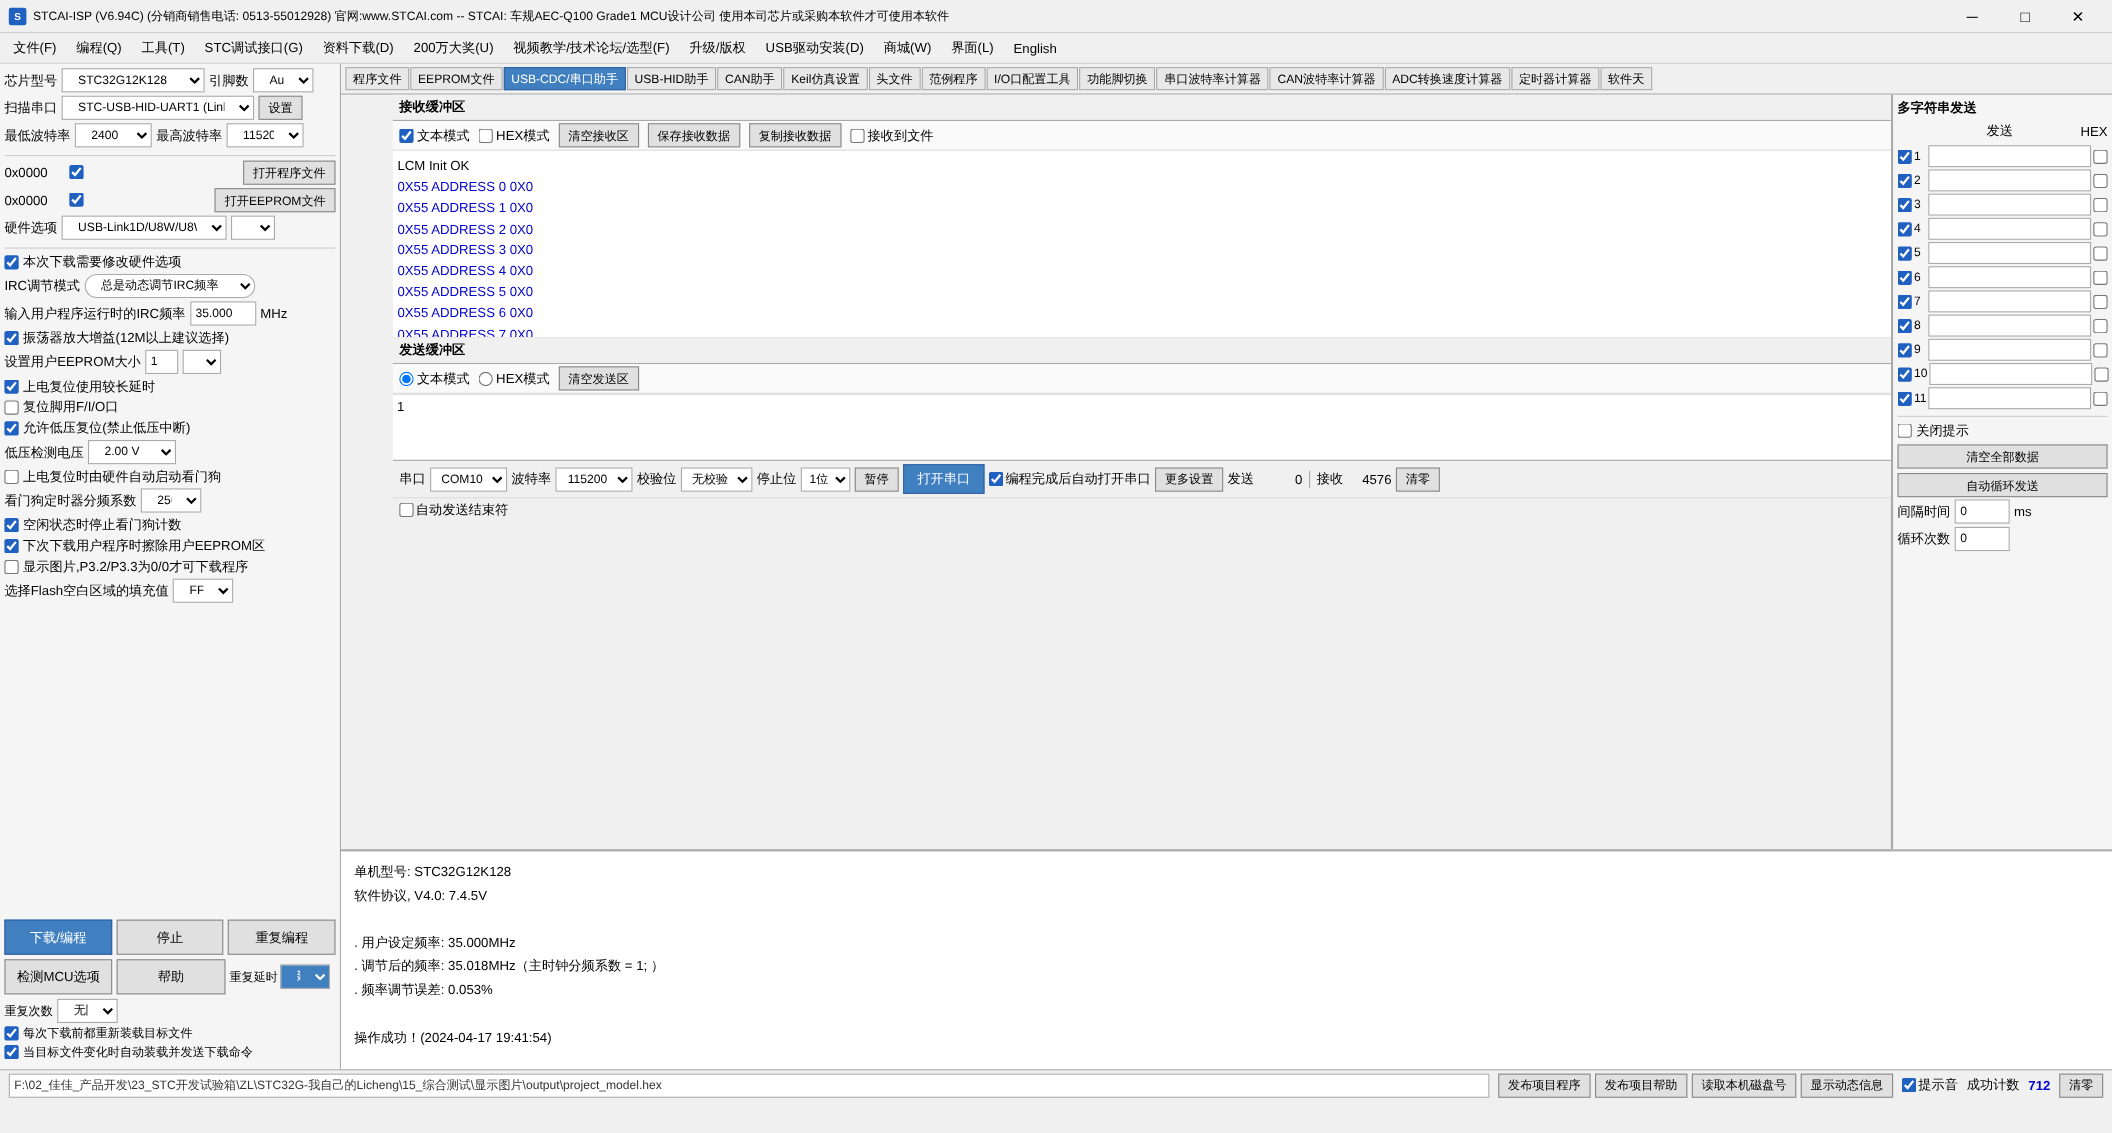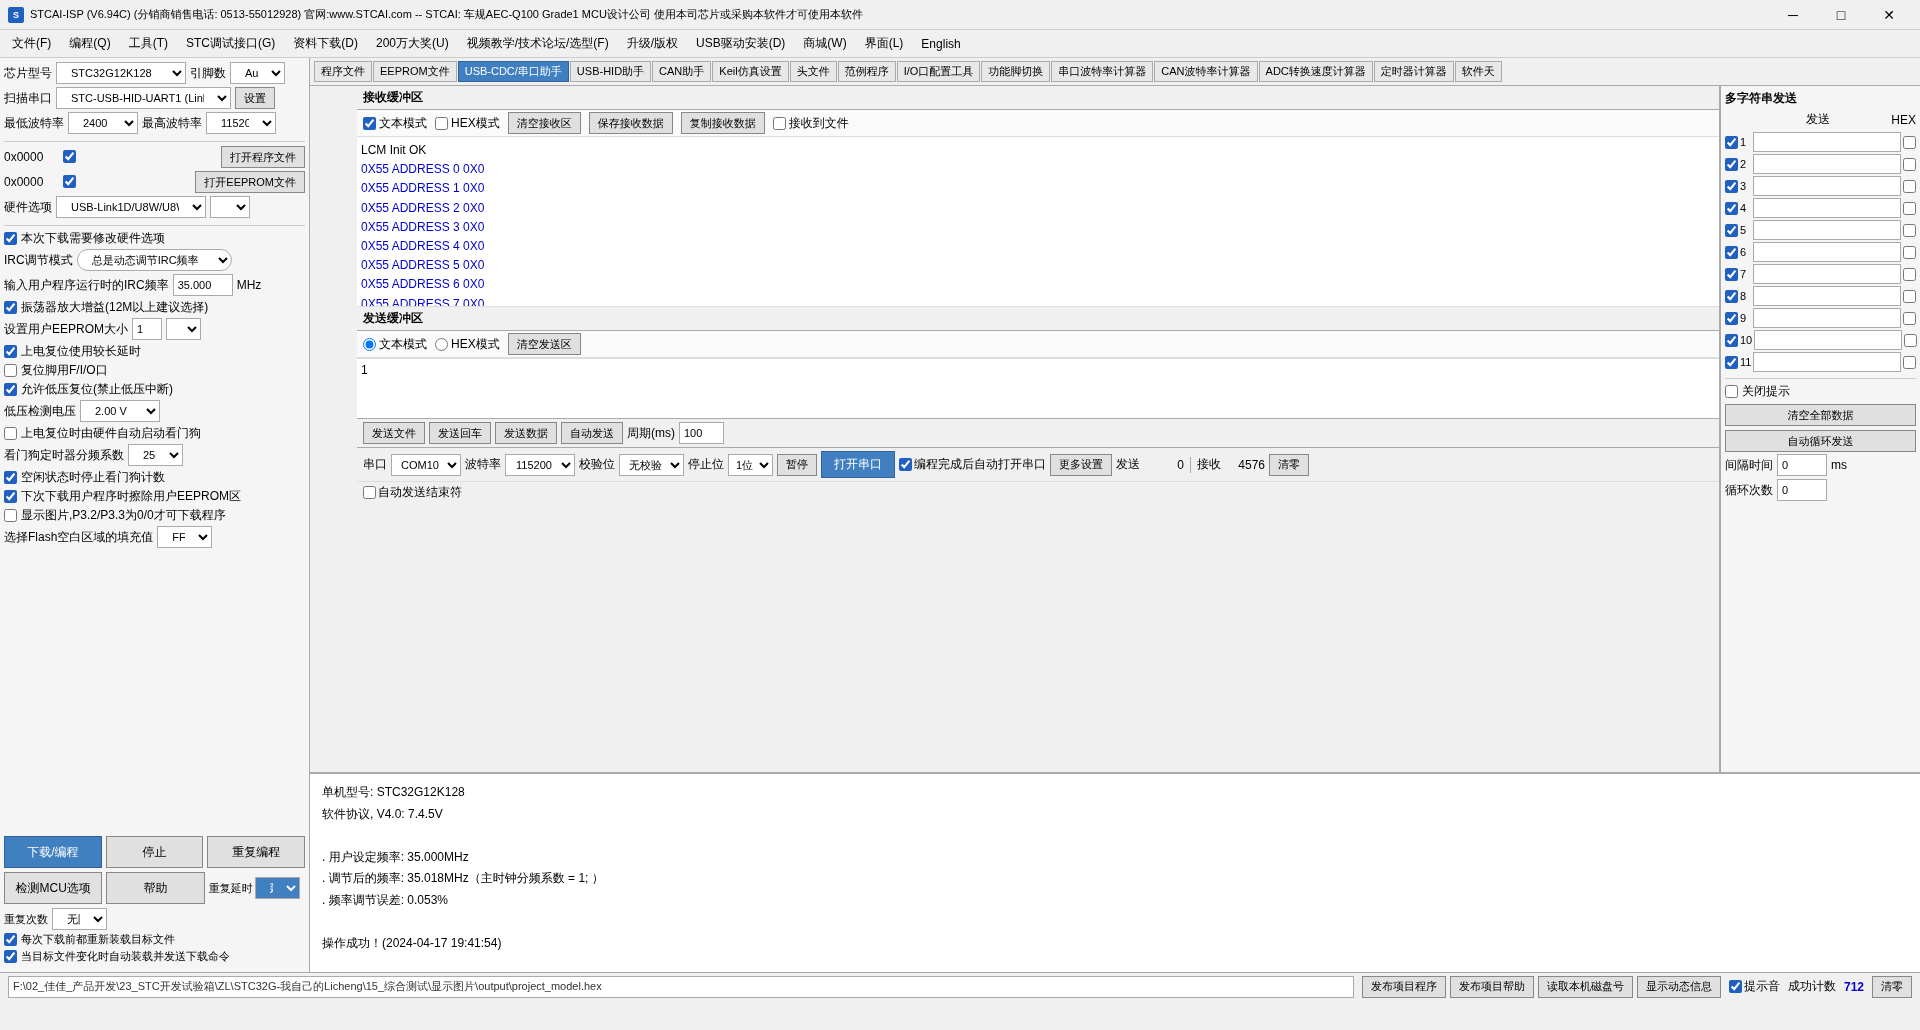--- a/index.html
+++ b/index.html
@@ -364,28 +364,20 @@
               <input type="radio" name="send_mode" style="">
               <span>HEX模式</span>
             </label>
             <button class="btn">清空发送区</button>
           </div>
 
           <div class="send-area" style="height:60px;flex:0 0 60px;">
             <span>1</span>
           </div>
 
-          <div class="send-btn-row">
-            <button class="btn">发送文件</button>
-            <button class="btn">发送回车</button>
-            <button class="btn">发送数据</button>
-            <button class="btn">自动发送</button>
-            <span class="label">周期(ms)</span>
-            <input type="text" class="input-box" value="100" style="width: 45px;">
-          </div>
 
           <div class="serial-config">
             <span>串口</span>
             <select style="height:22px;border:1px solid #aaa;font-size:11px;width:70px;">
               <option>COM10</option>
             </select>
             <span>波特率</span>
             <select style="height:22px;border:1px solid #aaa;font-size:11px;width:70px;">
               <option>115200</option>
             </select>

